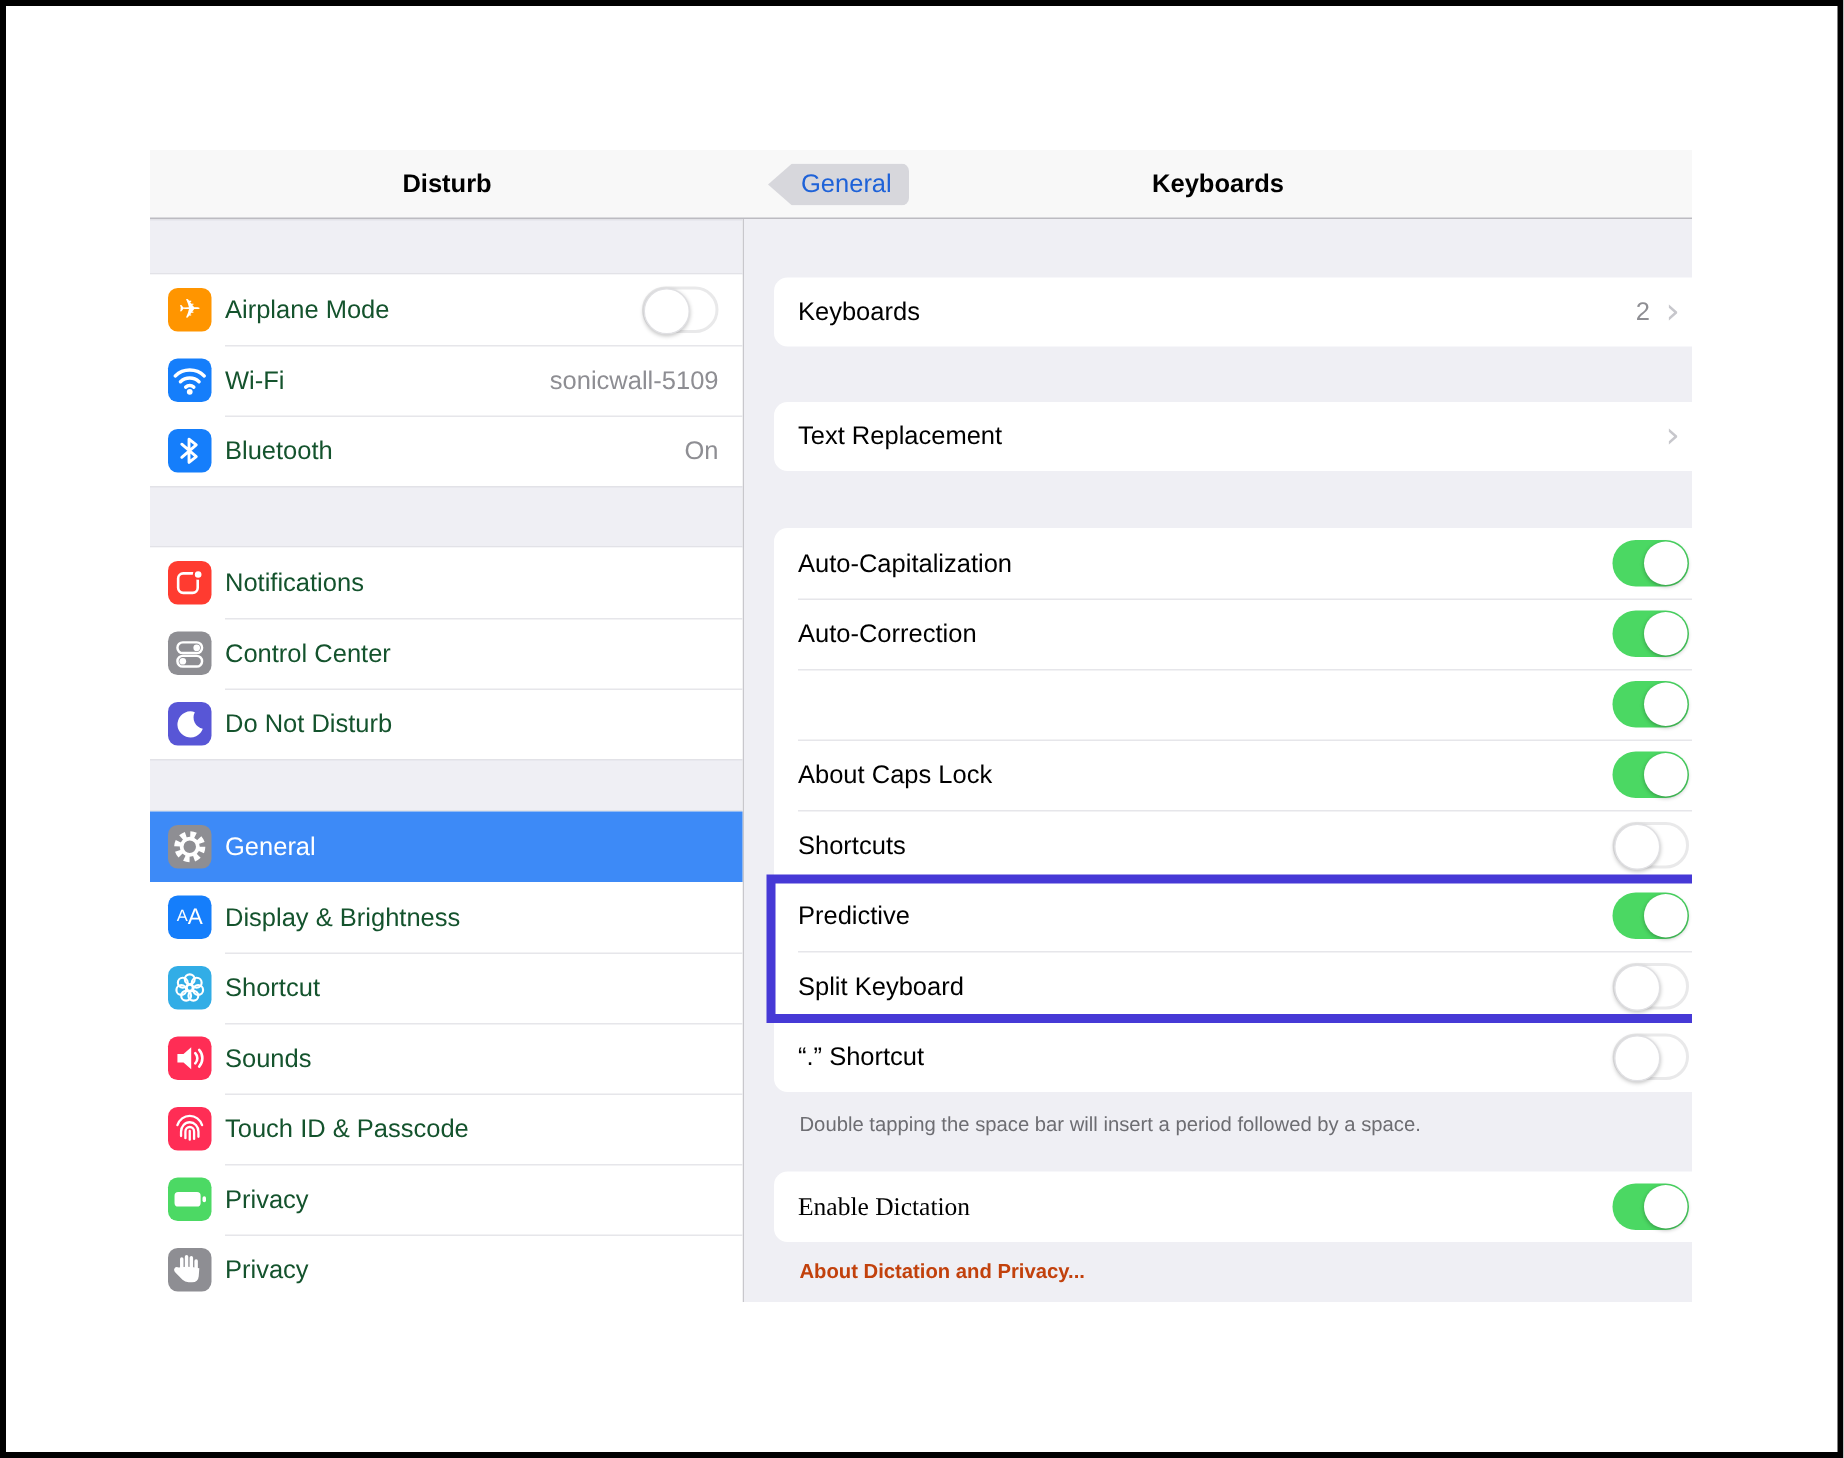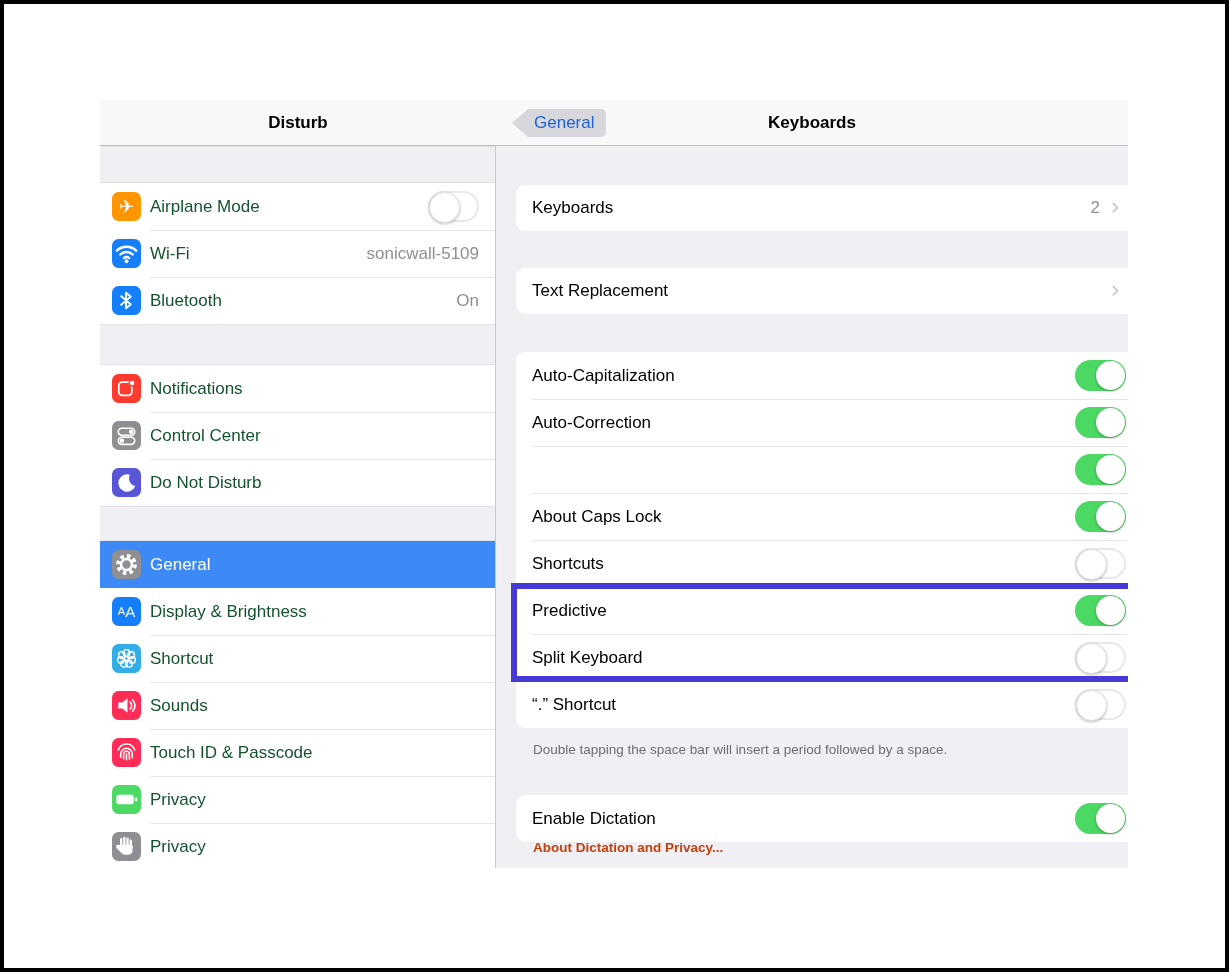--- a/index.html
+++ b/index.html
@@ -54,21 +54,21 @@
   .mrow-46 { height:46px; }
   .mrow + .mrow::before { content:""; position:absolute; left:16px; right:0; top:0; height:1px; background:#E6E6EA; }
   .mlabel { position:absolute; left:16px; top:0; height:100%; line-height:47px; font-size:17px; color:#000; }
   .mrow-46 .mlabel { line-height:46px; }
   .mvalue { position:absolute; right:28px; top:0; height:100%; line-height:46px; font-size:17px; color:#8E8E93; }
   .chev { position:absolute; right:8px; top:0; height:100%; line-height:44px; font-size:24px; color:#C7C7CC; font-family:"DejaVu Sans",sans-serif; }
   .grp-keyboards { top:39px; height:46px; }
   .grp-textrepl { top:122px; height:46px; }
   .grp-toggles { top:206px; height:376px; }
   .footer-note { position:absolute; left:37px; top:596px; font-size:13.5px; color:#6D6D72; }
-  .grp-dictation { top:649px; height:47px; }
+  .grp-dictation { top:635px; height:47px;font-family:Liberation Serif, serif; }
   .about-link { position:absolute; left:37px; top:694px; font-size:13.5px; font-weight:bold; color:#c2410c; cursor:pointer; }
 
   .highlight-box { position:absolute; left:15px; right:-10px; top:437px; height:99px; border:6px solid #4639D6; z-index:6; pointer-events:none; }
 </style>
 </head>
 <body>
 
 <div class="frame"></div>
 
 <div class="app">

